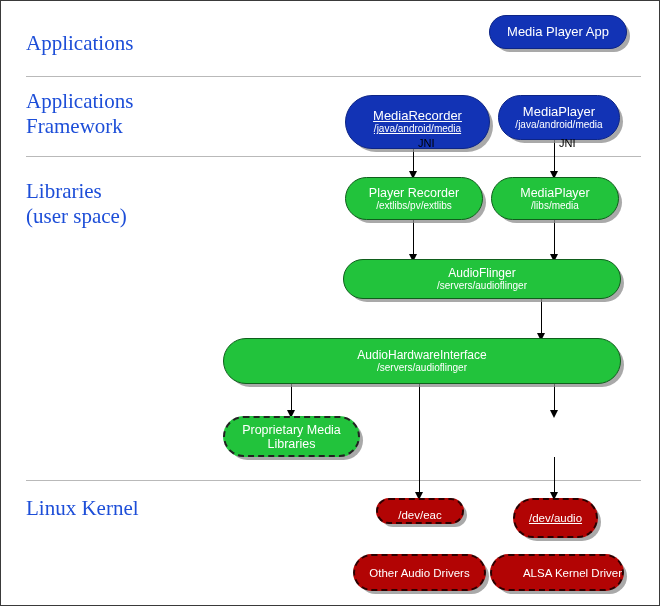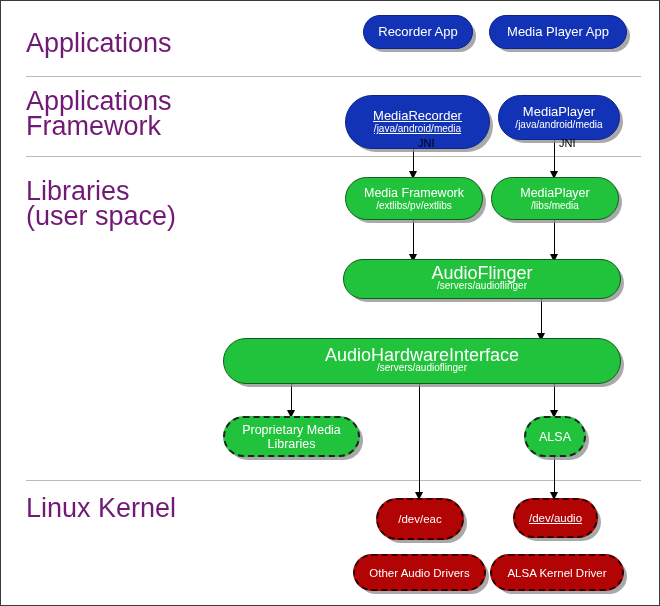--- a/index.html
+++ b/index.html
@@ -17,24 +17,24 @@
     height: 606px;
     background: #ffffff;
     border: 1px solid #3a3a3a;
     box-sizing: border-box;
     overflow: hidden;
   }
 
   
   .layer-label {
     position: absolute;
-    color: #701a75;
-    font-size: 27px;
+    color: #1d4ed8;
+    font-size: 21px;
     line-height: 25px;
-    font-family: Liberation Sans, sans-serif;
+    font-family: Liberation Serif, serif;
     white-space: pre-line;
     letter-spacing: 0px;
   }
 
   
   .divider {
     position: absolute;
     height: 1px;
     background: #b9b9b9;
   }
@@ -75,21 +75,21 @@
   .node.green.dashed {
     border: 2px dashed #222222;
   }
   .node.red {
     background: #b20404;
     border: 2px dashed #2b0000;
   }
   .node.red .ttl { font-size: 11.5px; }
 
   
-  .node.wide .ttl { font-size: 18px; }
+  .node.wide .ttl { font-size: 12px; }
 
   
   .vline {
     position: absolute;
     width: 1px;
     background: #000000;
     z-index: 1;
   }
   .arrowhead {
     position: absolute;
@@ -149,40 +149,37 @@
 
   <div class="vline" style="left:418px; top:375px; height:122px;"></div>
   <div class="arrowhead" style="left:414px; top:491px;"></div>
 
   <div class="vline" style="left:553px; top:375px; height:40px;"></div>
   <div class="arrowhead" style="left:549px; top:409px;"></div>
 
   <div class="vline" style="left:553px; top:456px; height:41px;"></div>
   <div class="arrowhead" style="left:549px; top:491px;"></div>
 
-  <div class="node blue" style="left:362px; top:14px; width:110px; height:34px;">
-    <span class="ttl">Recorder App</span>
-  </div>
 
   <div class="node blue" style="left:488px; top:14px; width:138px; height:34px;">
     <span class="ttl">Media Player App</span>
   </div>
 
   <div class="node blue" style="left:344px; top:94px; width:145px; height:54px;text-decoration:underline;">
     <span class="ttl">MediaRecorder</span>
     <span class="sub">/java/android/media</span>
   </div>
 
   <div class="node blue" style="left:497px; top:94px; width:122px; height:45px;">
     <span class="ttl">MediaPlayer</span>
     <span class="sub">/java/android/media</span>
   </div>
 
   <div class="node green" style="left:344px; top:176px; width:138px; height:43px;">
-    <span class="ttl">Media Framework</span>
+    <span class="ttl">Player Recorder</span>
     <span class="sub">/extlibs/pv/extlibs</span>
   </div>
 
   <div class="node green" style="left:490px; top:176px; width:128px; height:43px;">
     <span class="ttl">MediaPlayer</span>
     <span class="sub">/libs/media</span>
   </div>
 
   <div class="node green wide" style="left:342px; top:258px; width:278px; height:40px;">
     <span class="ttl">AudioFlinger</span>
@@ -192,33 +189,30 @@
   <div class="node green wide" style="left:222px; top:337px; width:398px; height:46px;">
     <span class="ttl">AudioHardwareInterface</span>
     <span class="sub">/servers/audioflinger</span>
   </div>
 
   <div class="node green dashed" style="left:222px; top:415px; width:137px; height:41px;">
     <span class="ttl">Proprietary Media</span>
     <span class="ttl">Libraries</span>
   </div>
 
-  <div class="node green dashed" style="left:523px; top:415px; width:62px; height:41px;">
-    <span class="ttl">ALSA</span>
-  </div>
-
-  <div class="node red" style="left:375px; top:497px; width:88px; height:42px;">
+
+  <div class="node red" style="left:375px; top:497px; width:88px; height:26px;justify-content:flex-end;">
     <span class="ttl">/dev/eac</span>
   </div>
 
   <div class="node red" style="left:512px; top:497px; width:85px; height:40px;text-decoration:underline;">
     <span class="ttl">/dev/audio</span>
   </div>
 
   <div class="node red" style="left:352px; top:553px; width:133px; height:37px;">
     <span class="ttl">Other Audio Drivers</span>
   </div>
 
-  <div class="node red" style="left:489px; top:553px; width:134px; height:37px;">
+  <div class="node red" style="left:489px; top:553px; width:134px; height:37px;align-items:flex-end;">
     <span class="ttl">ALSA Kernel Driver</span>
   </div>
 
 </div>
 
 </body></html>

